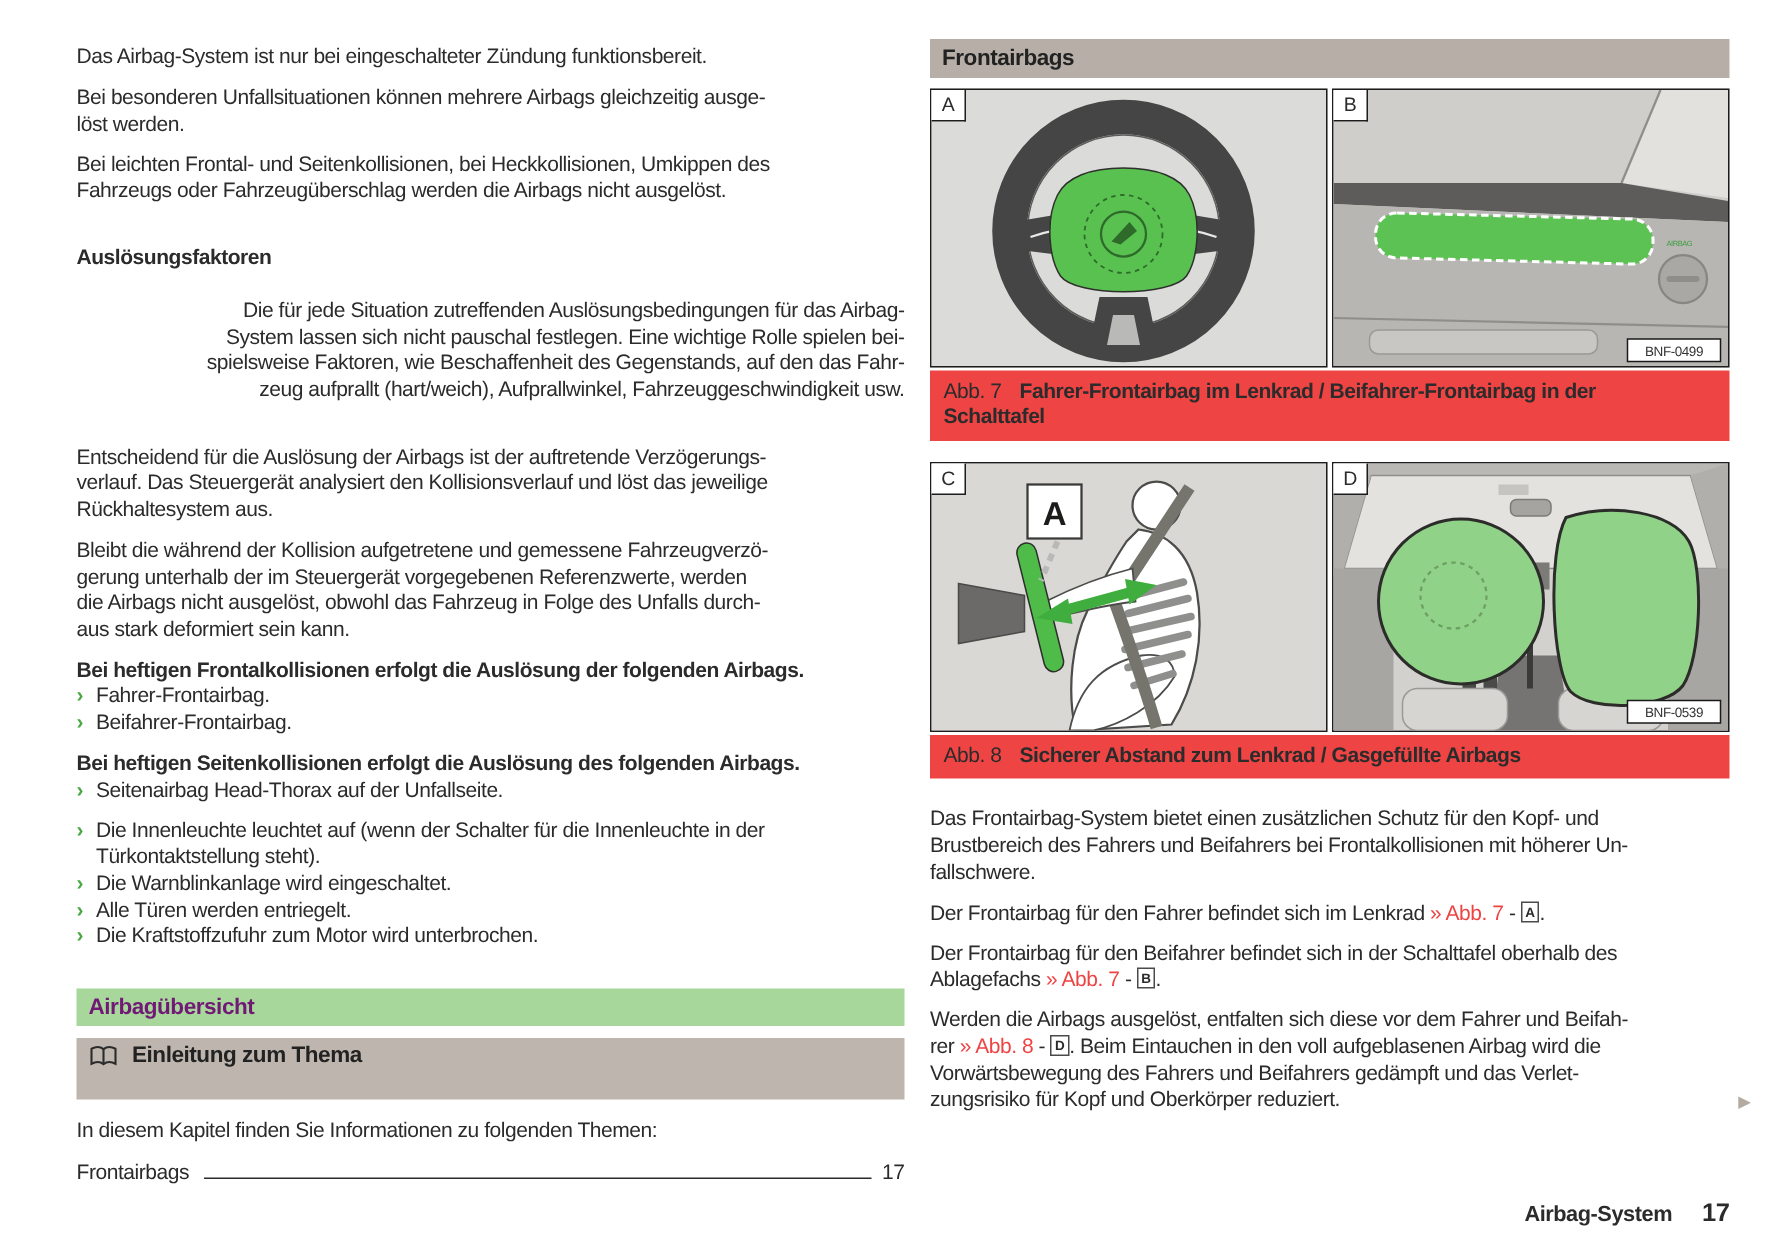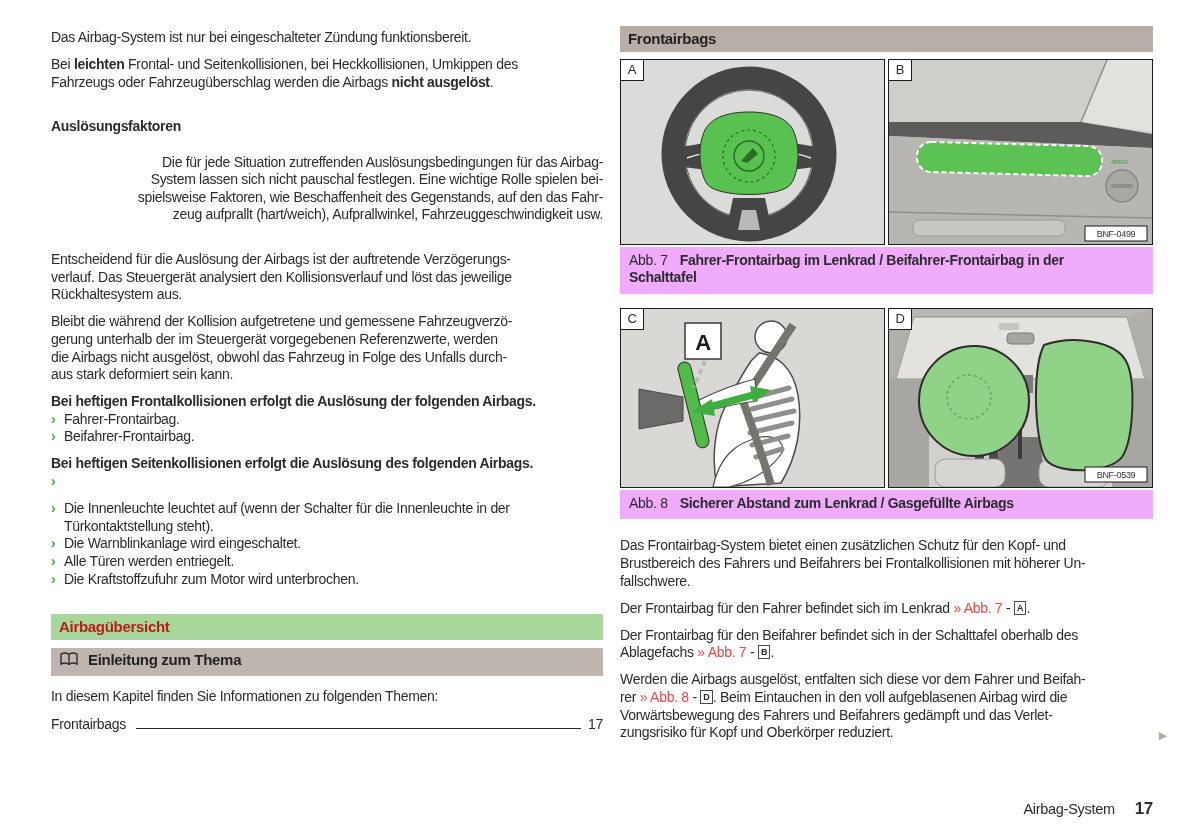--- a/index.html
+++ b/index.html
@@ -6,68 +6,70 @@
   body{
     width:1191px;height:840px;position:relative;background:#ffffff;
     font-family:"Liberation Sans",sans-serif;color:#2b2b2b;overflow:hidden;
     font-size:14px;line-height:17.6px;letter-spacing:-0.3px;
   }
   .col{position:absolute;}
   .col-left{left:51px;top:29px;width:552px;}
   .col-right{left:620px;top:26px;width:533px;}
 
   .para{white-space:pre-line;margin:0 0 9.5px 0;}
-  .b{font-weight:700;}
+  .b{font-weight:400;}
   .lead{font-weight:700;white-space:pre-line;}
   .bullets{margin:0 0 9.5px 0;}
   .bullet{display:flex;}
   .bullet .mark{color:#4aa845;font-weight:700;flex:0 0 13px;}
   .bullet .txt{white-space:pre-line;}
 
-  .bar-green{background:#a8d79c;font-weight:700;font-size:15px;padding:4px 8px;margin:26px 0 8px 0;color:#b91c1c;}
-  .bar-taupe{background:#beb6ae;font-weight:700;font-size:15px;padding:3px 8px 8px 8px;margin:0 0 12px 0;display:flex;align-items:center;gap:9px;color:#222;}
+  .bar-green{background:#a8d79c;font-weight:700;font-size:15px;padding:4px 8px;margin:26px 0 8px 0;color:#701a75;}
+  .bar-taupe{background:#beb6ae;font-weight:700;font-size:15px;padding:3px 8px 20px 8px;margin:0 0 12px 0;display:flex;align-items:center;gap:9px;color:#222;}
   .bar-section{background:#b7afa7;font-weight:700;font-size:15px;padding:4px 8px;margin:0 0 7px 0;color:#222;}
 
   .intro{margin:0 0 10px 0;}
   .toc{margin-top:3px;}
   .toc-row{display:flex;align-items:baseline;height:22px;cursor:default;}
   .toc-label{white-space:nowrap;}
   .toc-leader{flex:1;border-bottom:1px solid #2b2b2b;margin:0 7px 4px 10px;}
   .toc-page{white-space:nowrap;}
 
   .figure{margin:0 0 14px 0;}
   .panels{display:flex;gap:3px;}
   .panel{position:relative;flex:1;border:1px solid #1c1c1c;background:#dbdbd9;}
   .panel.h7{height:184px;}
   .panel.h8{height:178px;}
   .panel svg{display:block;width:100%;height:100%;}
   .corner{position:absolute;top:0;left:0;width:22px;height:20px;background:#fff;
     border-right:1px solid #1c1c1c;border-bottom:1px solid #1c1c1c;
     display:flex;align-items:center;justify-content:center;font-size:13px;line-height:13px;color:#2b2b2b;}
-  .caption{background:#f0abfc;padding:5px 9px 7px 9px;margin-top:2px;white-space:pre-line;}
+  .caption{background:#ef4444;padding:5px 9px 7px 9px;margin-top:2px;white-space:pre-line;}
   .cap-prefix{margin-right:12px;}
   .cap-bold{font-weight:700;}
 
   .xref{color:#ef4444;text-decoration:none;cursor:pointer;}
   .boxletter{display:inline-block;border:1px solid #4a4a4a;background:#fff;
     font-size:9px;font-weight:700;line-height:10px;padding:1px 2px;vertical-align:2px;letter-spacing:0;}
   .p4wrap{position:relative;}
   .cont{position:absolute;right:-2px;bottom:1px;color:#b5aaa0;font-size:11px;line-height:11px;}
 
   .footer{position:absolute;top:800px;left:620px;width:533px;text-align:right;}
-  .footer .sec{font-weight:400;font-size:14.5px;}
+  .footer .sec{font-weight:700;font-size:14.5px;}
   .footer .num{font-weight:700;font-size:17px;margin-left:20px;}
 </style>
 </head>
 <body>
 
 <div class="col col-left">
 
   <p class="para">Das Airbag-System ist nur bei eingeschalteter Zündung funktionsbereit.</p>
 
+  <p class="para">Bei besonderen Unfallsituationen können mehrere Airbags gleichzeitig ausge-
+löst werden.</p>
 
   <p class="para"><span>Bei </span><span class="b">leichten</span><span> Frontal- und Seitenkollisionen, bei Heckkollisionen, Umkippen des
 Fahrzeugs oder Fahrzeugüberschlag werden die Airbags </span><span class="b">nicht ausgelöst</span><span>.</span></p>
 
   <div class="para">
     <div class="lead">Auslösungsfaktoren</div>
     <div style="white-space:pre-line;text-align:right;">Die für jede Situation zutreffenden Auslösungsbedingungen für das Airbag-
 System lassen sich nicht pauschal festlegen. Eine wichtige Rolle spielen bei-
 spielsweise Faktoren, wie Beschaffenheit des Gegenstands, auf den das Fahr-
 zeug aufprallt (hart/weich), Aufprallwinkel, Fahrzeuggeschwindigkeit usw.</div>
@@ -91,20 +93,21 @@
     <div class="bullet">
         <span class="mark">›</span>
         <span class="txt">Beifahrer-Frontairbag.</span>
       </div>
   </div>
 
   <div class="lead">Bei heftigen Seitenkollisionen erfolgt die Auslösung des folgenden Airbags.</div>
   <div class="bullets">
     <div class="bullet">
         <span class="mark">›</span>
+        <span class="txt">Seitenairbag Head-Thorax auf der Unfallseite.</span>
       </div>
   </div>
 
   <div class="bullets">
     <div class="bullet">
         <span class="mark">›</span>
         <span class="txt">Die Innenleuchte leuchtet auf (wenn der Schalter für die Innenleuchte in der
 Türkontaktstellung steht).</span>
       </div>
     <div class="bullet">

